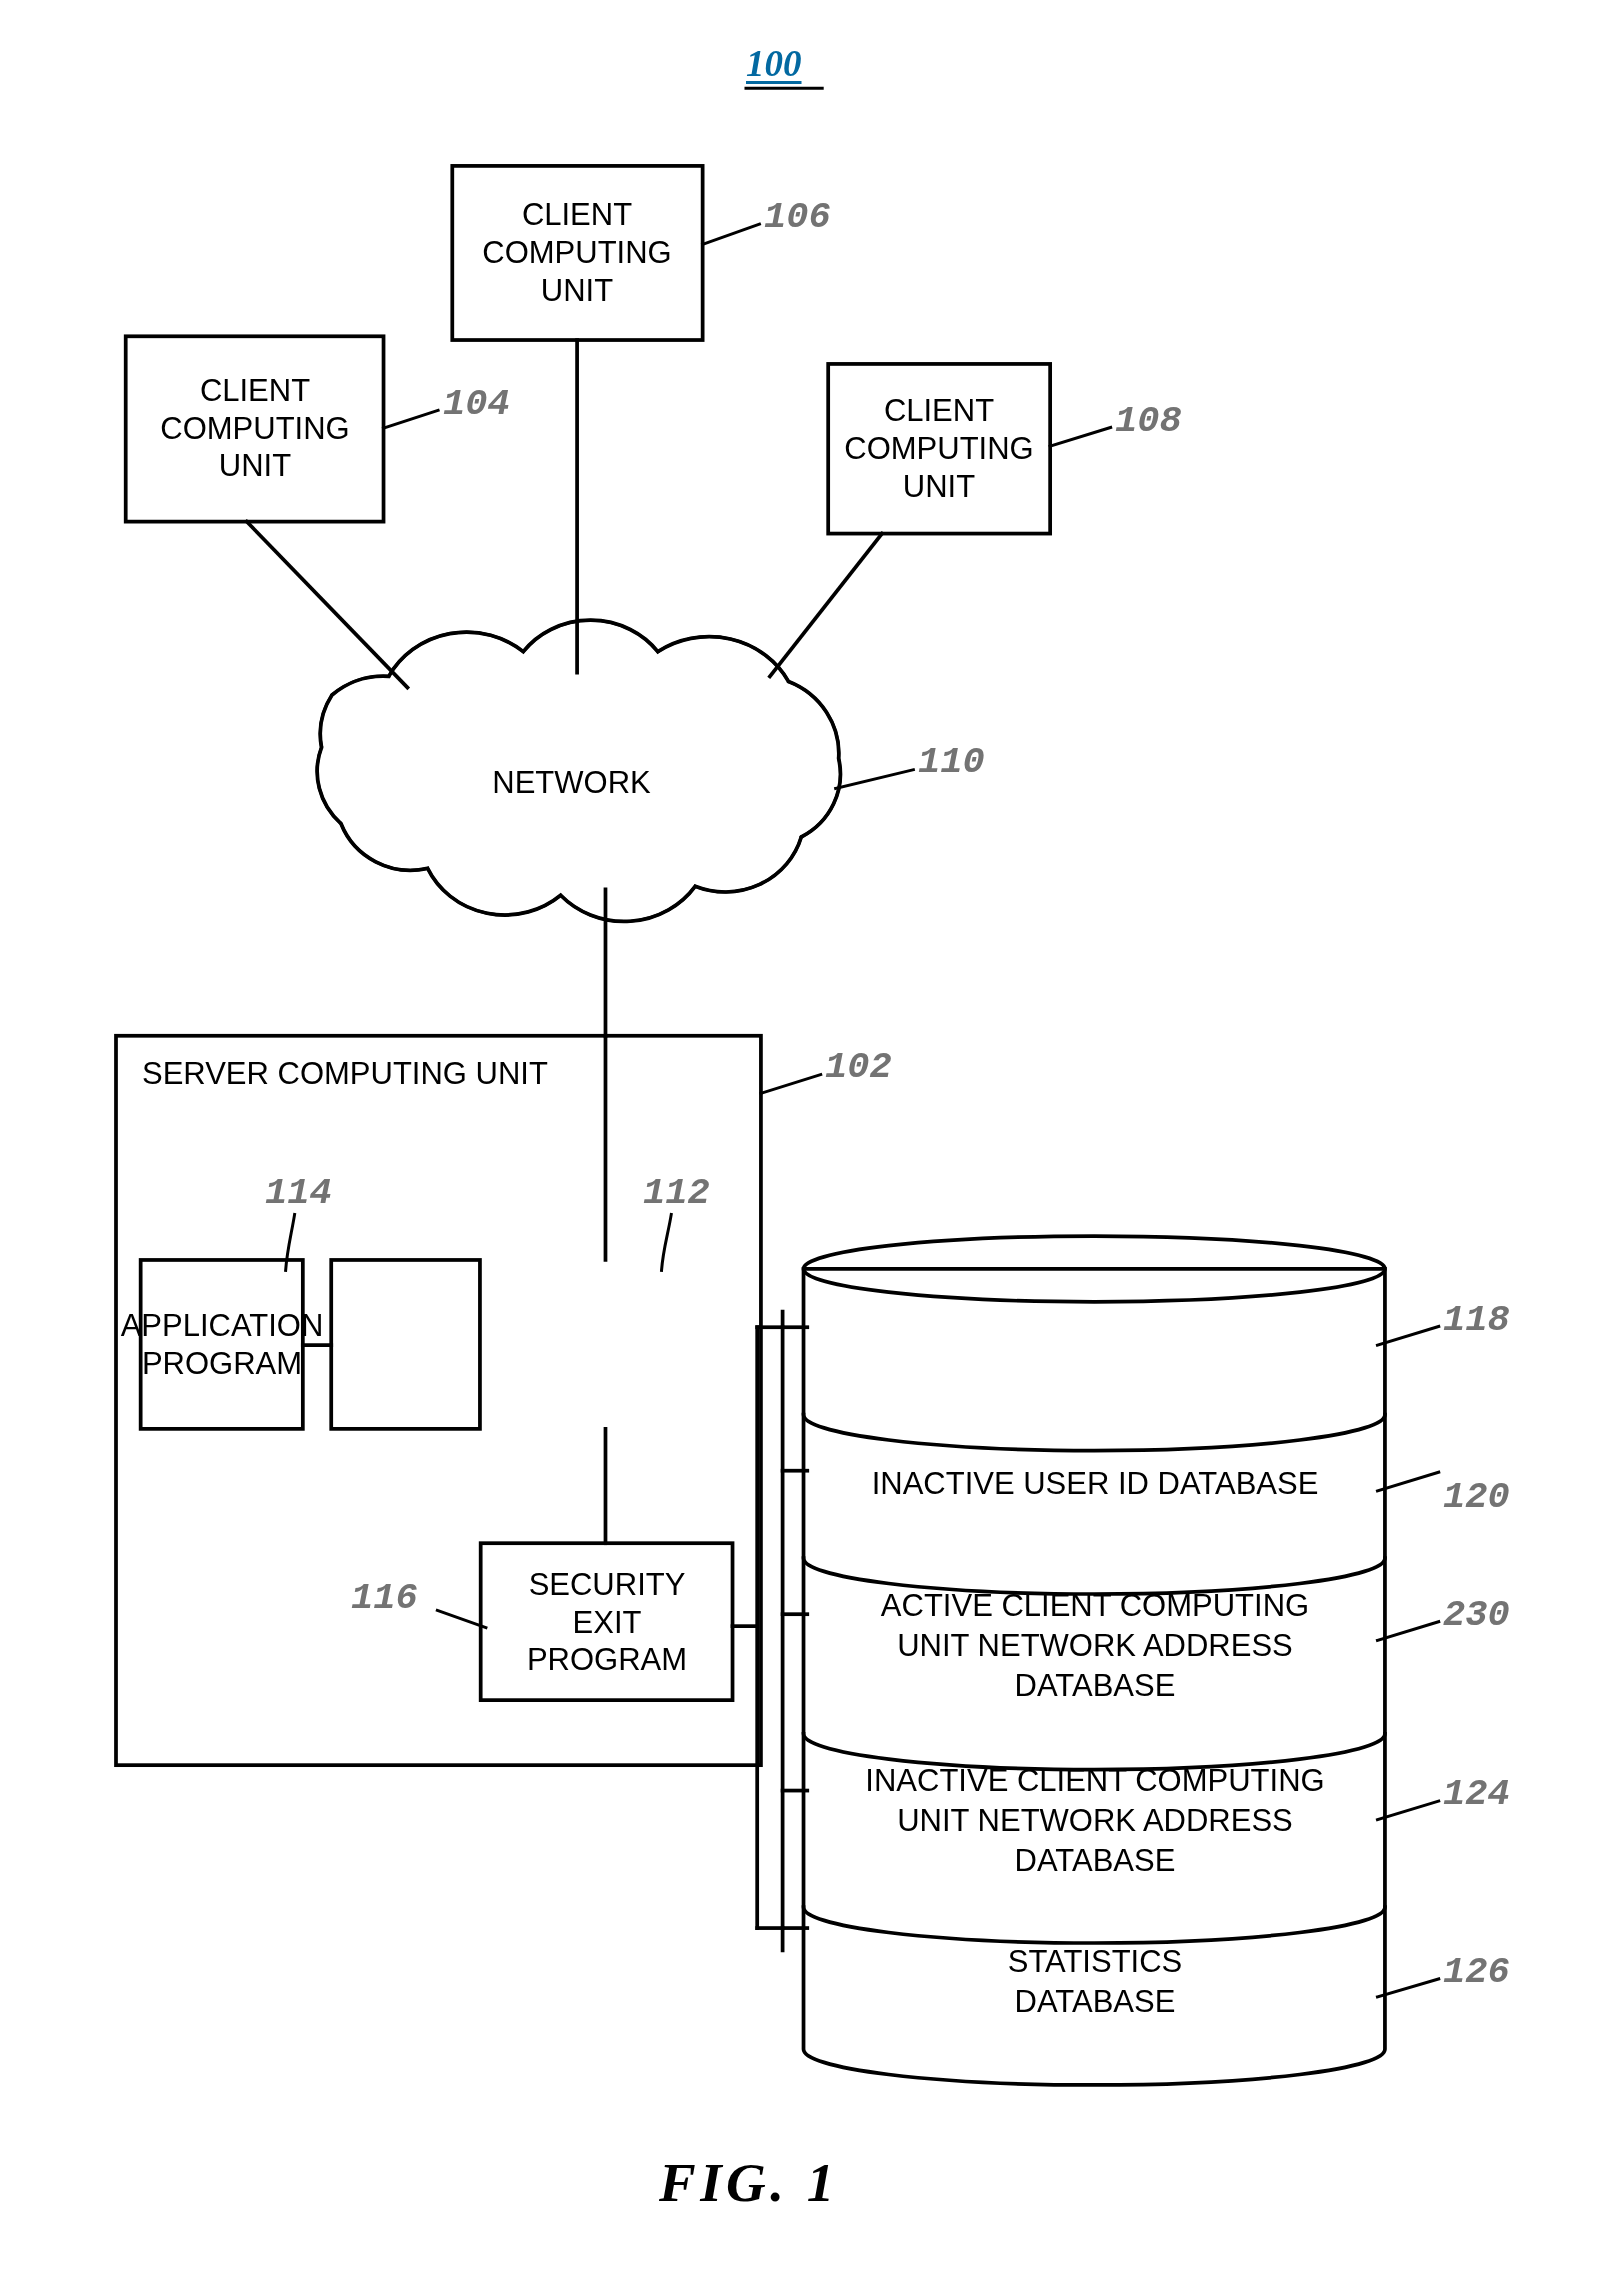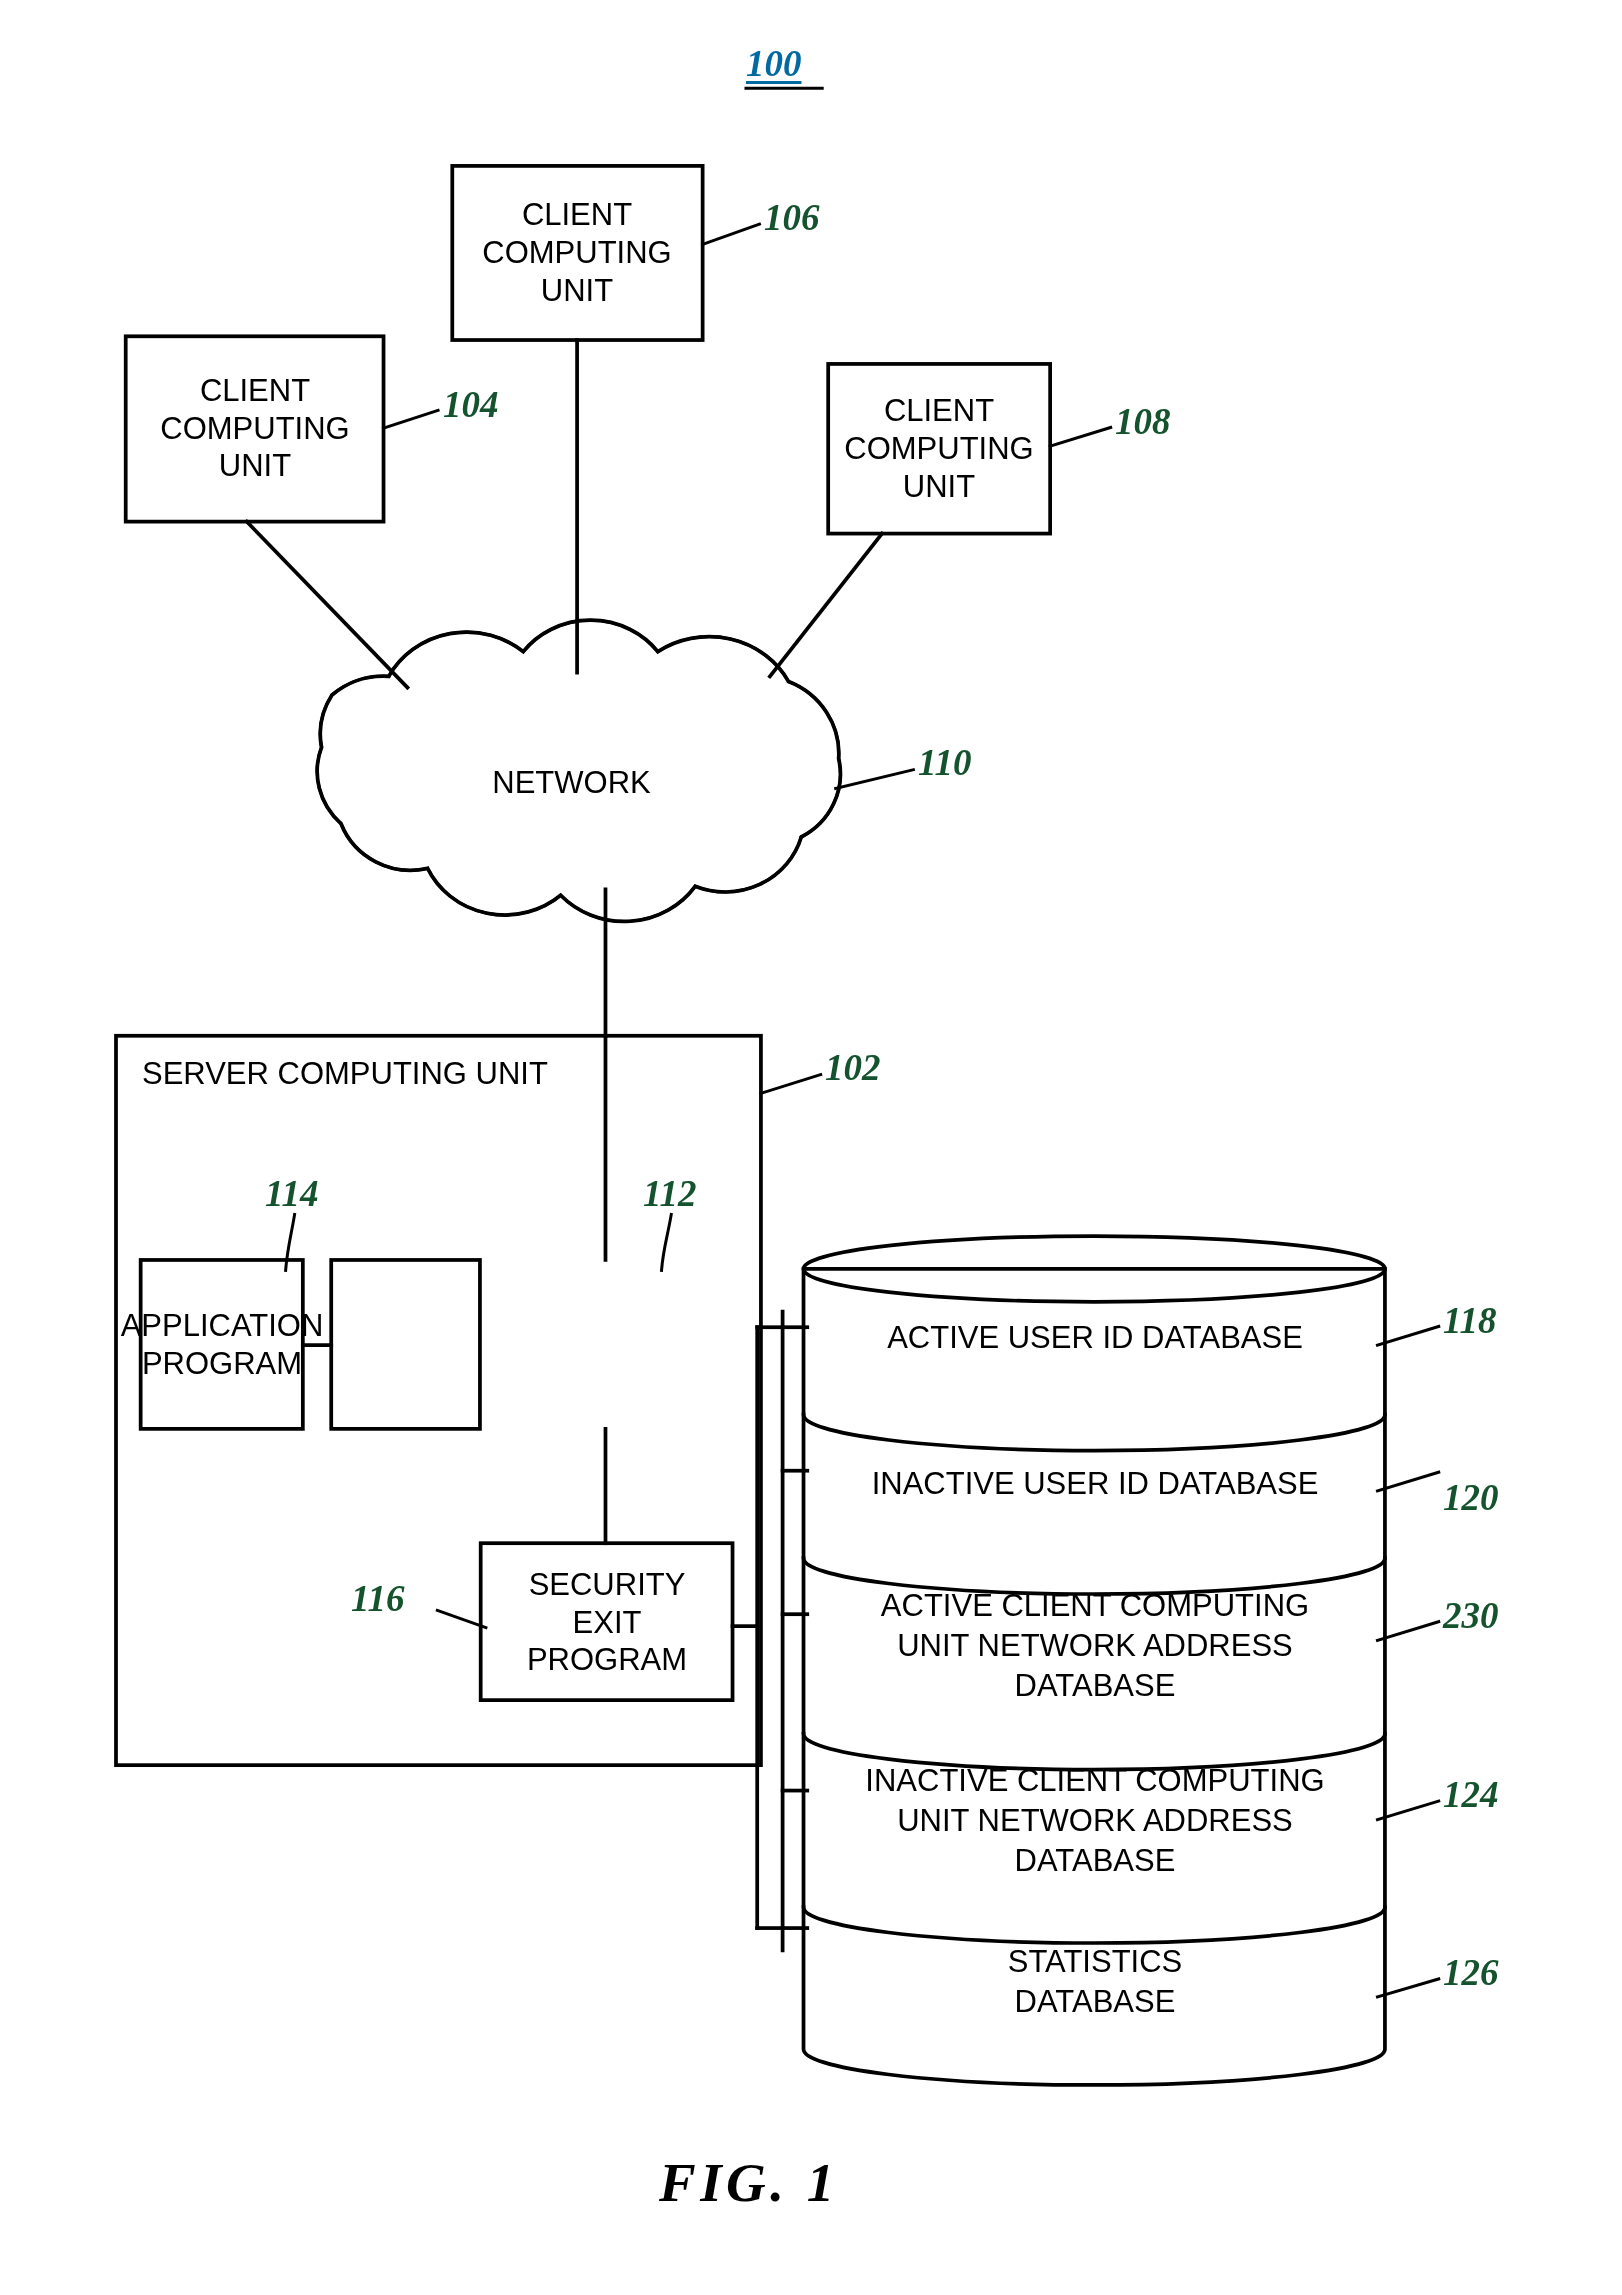--- a/index.html
+++ b/index.html
@@ -45,25 +45,25 @@
   .dbtext {
     font-size: 31px;
     line-height: 1.28;
   }
   .srvtitle {
     font-size: 31px;
     text-align: left;
   }
   .refnum {
     position: absolute;
-    font-family: Liberation Serif, serif;
+    font-family: Liberation Mono, monospace;
     font-style: italic;
     font-weight: 700;
     font-size: 37px;
-    color: #14532d;
+    color: #737373;
     white-space: nowrap;
   }
   .toplabel {
     position: absolute;
     font-family: "Liberation Serif", serif;
     font-style: italic;
     font-weight: 700;
     font-size: 37px;
     color: #0369a1;
     text-decoration: underline;
@@ -224,21 +224,20 @@
 PROGRAM</div>
   <div class="refnum" style="left:265px; top:1172px;">114</div>
 
   <div class="refnum" style="left:643px; top:1172px;">112</div>
 
   <div class="lbl boxtext centerbox" style="left:481px; top:1544px; width:252px; height:157px;">SECURITY
 EXIT
 PROGRAM</div>
   <div class="refnum" style="left:351px; top:1577px;">116</div>
 
-  <div class="lbl dbtext centerbox" style="left:804px; top:1312px; width:582px; height:52px;">ACTIVE USER ID DATABASE</div>
   <div class="refnum" style="left:1443px; top:1299px;">118</div>
 
   <div class="lbl dbtext centerbox" style="left:804px; top:1458px; width:582px; height:52px;">INACTIVE USER ID DATABASE</div>
   <div class="refnum" style="left:1443px; top:1444px;margin-top:32px;">120</div>
 
   <div class="lbl dbtext centerbox" style="left:804px; top:1583px; width:582px; height:126px;">ACTIVE CLIENT COMPUTING
 UNIT NETWORK ADDRESS
 DATABASE</div>
   <div class="refnum" style="left:1443px; top:1594px;">230</div>
 

